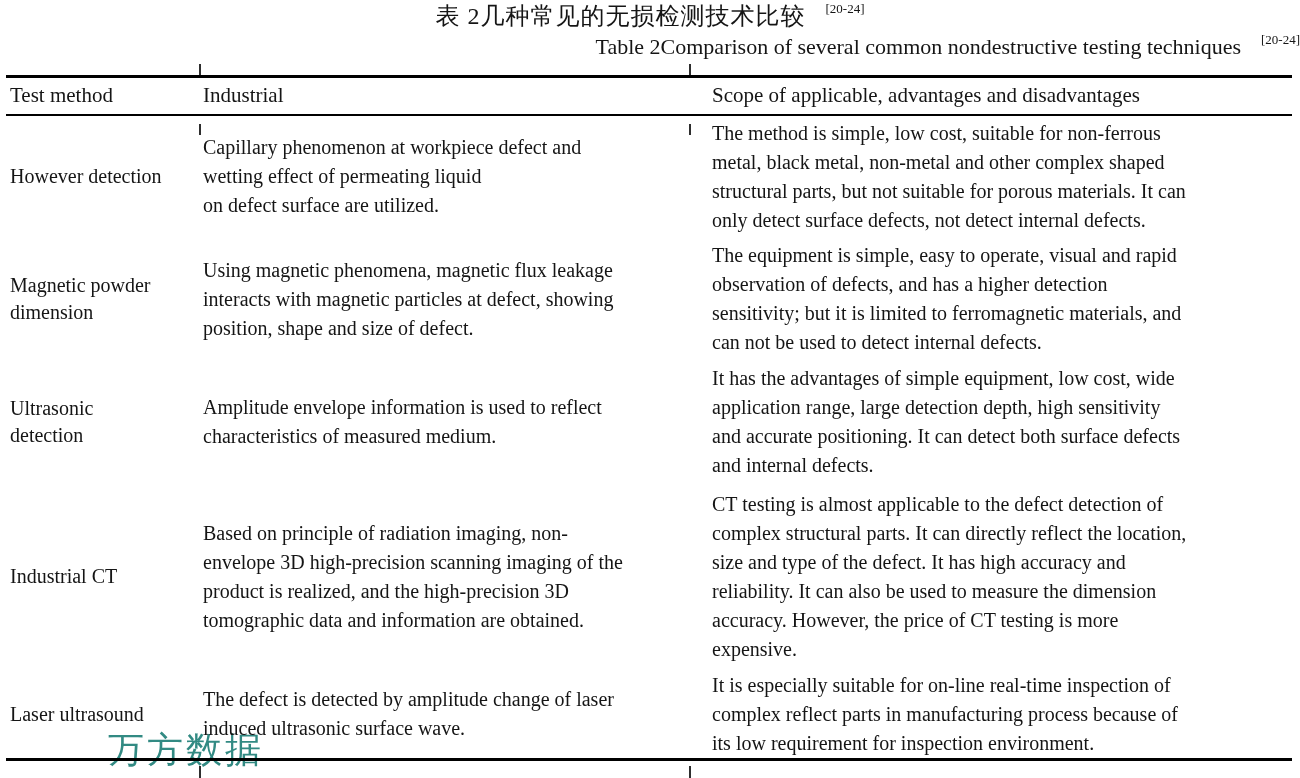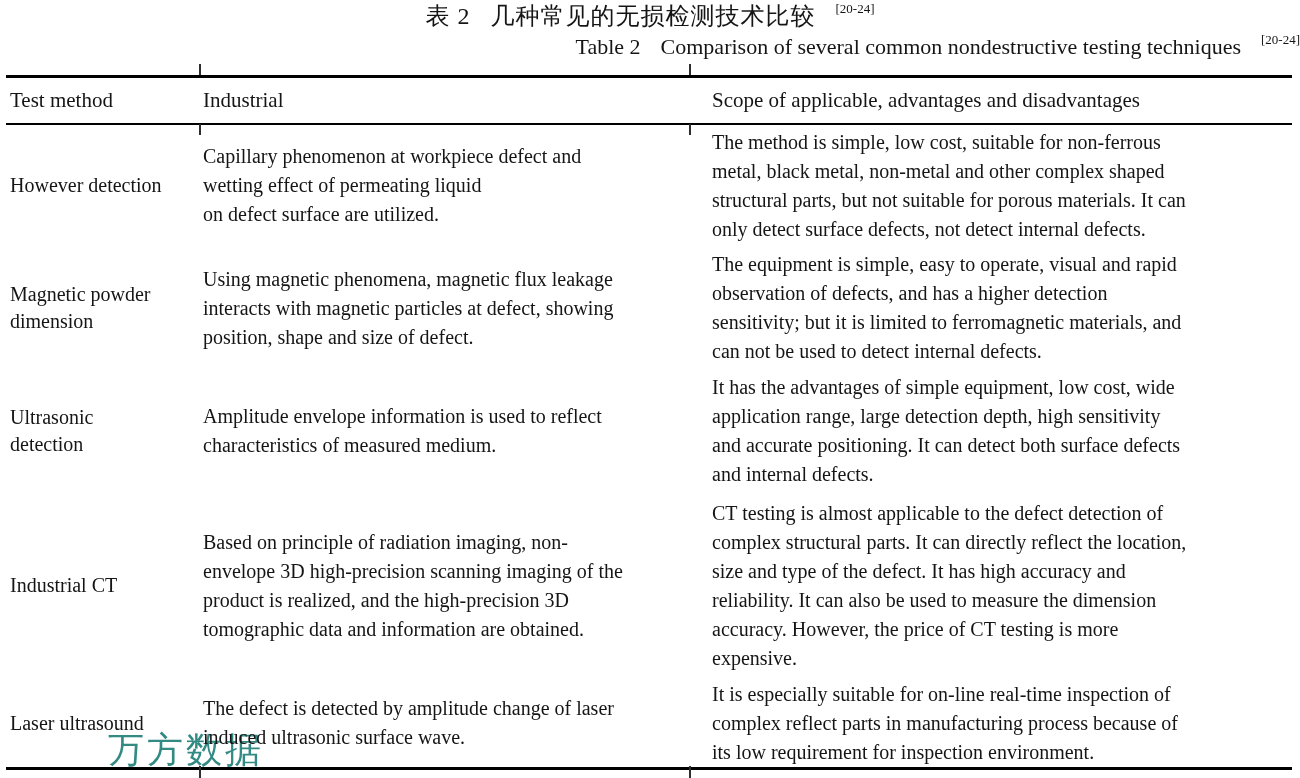--- a/index.html
+++ b/index.html
@@ -20,39 +20,39 @@
     letter-spacing: 1px;
     white-space: nowrap;
   }
   .title-en {
     position: absolute;
     top: 34px; left: 0; width: 100%;
     text-align: right;
     font-size: 22px;
     white-space: nowrap;
   }
-  .title-label { margin-right: 20px; }
+  .title-label { margin-right: 0; }
   sup.ref {
     font-size: 13px;
     position: relative;
     top: -2px;
     letter-spacing: 0;
     padding-left: 20px;
   }
   table.cmp {
     position: absolute;
     top: 75px; left: 6px;
     width: 1286px;
     border-collapse: collapse;
     table-layout: fixed;
     border-top: 3px solid #000;
     border-bottom: 3px solid #000;
     background: transparent;
   }
-  table.cmp thead tr { height: 47px; }
+  table.cmp thead tr { height: 38px; }
   table.cmp thead { border-bottom: 2px solid #000; }
   th {
     font-weight: 400;
     text-align: left;
     font-size: 21px;
     vertical-align: middle;
     padding: 0;
   }
   td {
     font-size: 20px;

